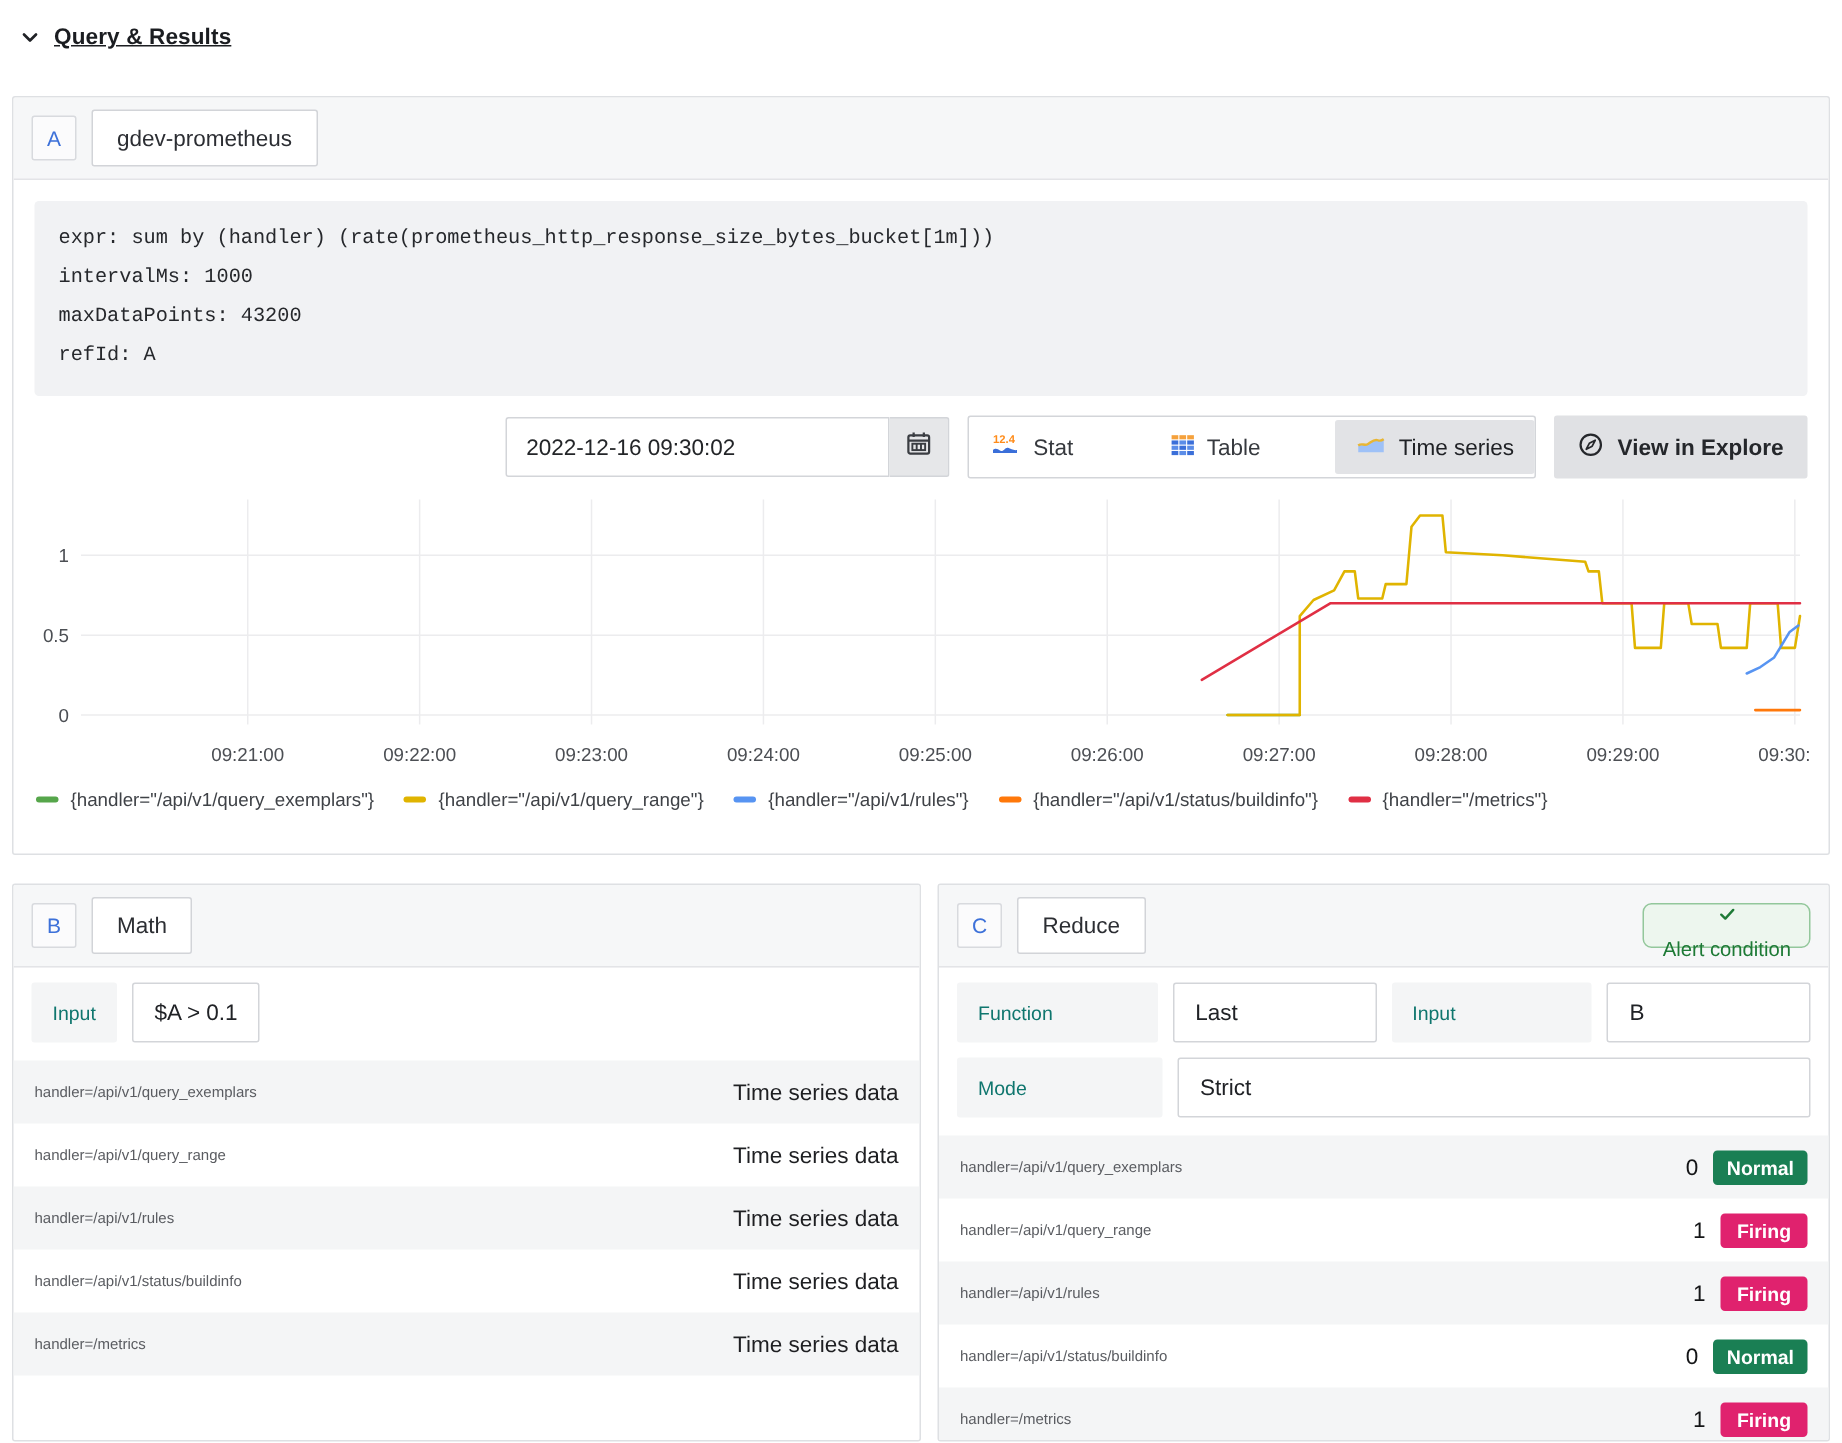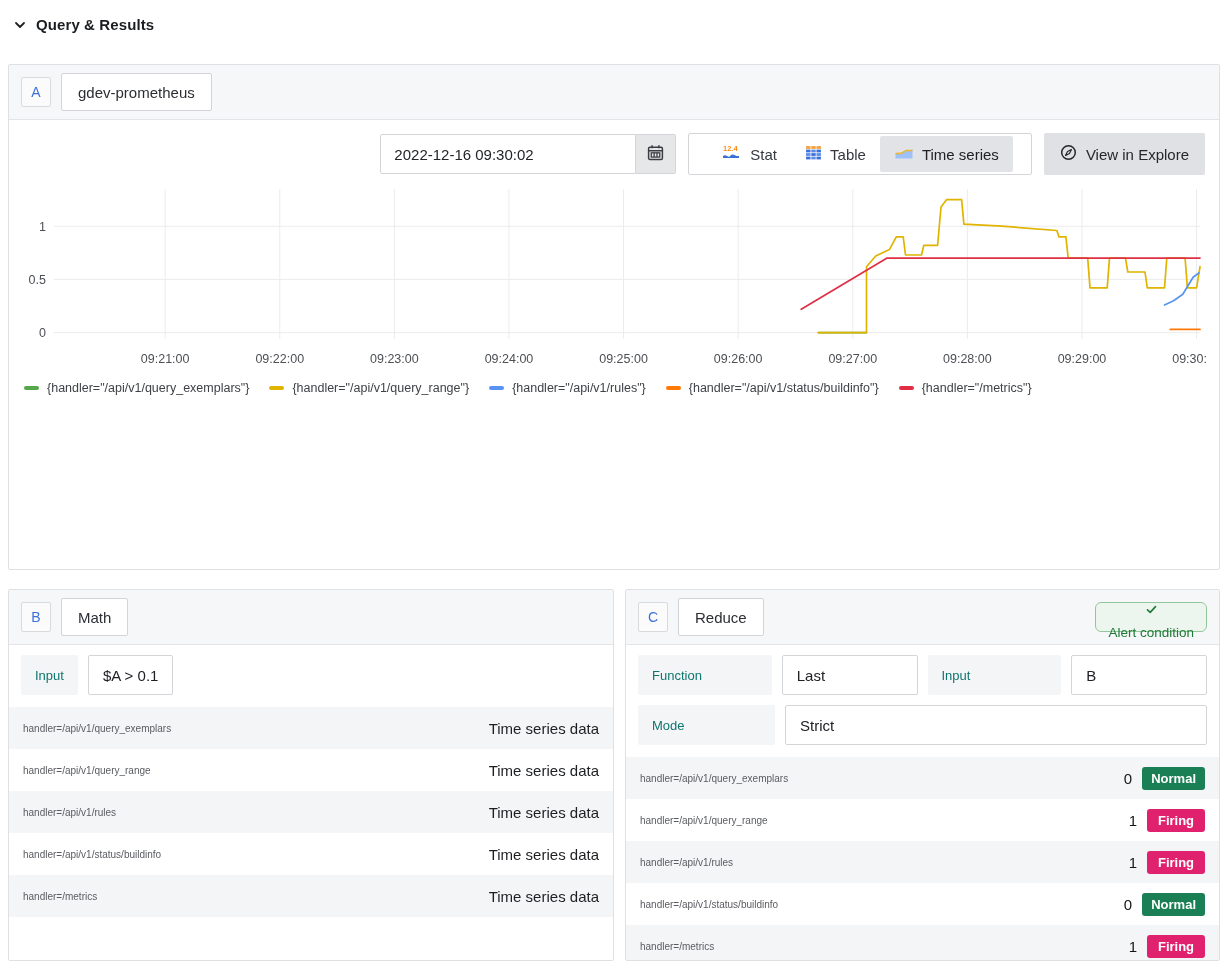--- a/index.html
+++ b/index.html
@@ -3,47 +3,47 @@
 <meta charset="utf-8">
 <style>
   * { margin:0; padding:0; box-sizing:border-box; }
   html,body { width:1228px; height:962px; overflow:hidden; background:#fff;
     font-family:"Liberation Sans", sans-serif; color:#1f2226; }
   .page { position:relative; width:1228px; height:962px; }
 
   
   .section-header { display:flex; align-items:center; gap:10px; padding:16px 14px 12px 14px; cursor:pointer; }
   .section-header .chev { width:12px; height:12px; display:inline-flex; }
-  .section-title { font-size:15px; font-weight:700; color:#1b1d21; letter-spacing:.1px; }
+  .section-title { font-size:15px; font-weight:700; color:#1b1d21; letter-spacing:.1px;text-decoration:underline; }
 
   .panel { position:absolute; background:#fff; border:1px solid #dee0e3; border-radius:2px; overflow:hidden; }
   .panel-header { display:flex; align-items:center; gap:10px; background:#f6f7f8;
     border-bottom:1px solid #e3e4e7; padding:8px 12px; min-height:52px; }
   .ref-badge { width:30px; height:30px; display:flex; align-items:center; justify-content:center;
     background:#fbfbfc; border:1px solid #d8dade; border-radius:2px; font-size:14px; font-weight:500; }
   .hbtn { background:#fff; border:1px solid #d2d4d8; border-radius:2px; padding:0 16px; height:38px;
     font-size:15px; color:#2c2e33; font-family:inherit; display:inline-flex; align-items:center; cursor:pointer; }
 
   
   #panel-a { left:8px; top:64px; width:1212px; height:506px; }
   .query-pre { margin:14px 14px 0 14px; background:#f1f2f4; border-radius:3px; padding:13px 16px;
     font-family:"Liberation Mono","DejaVu Sans Mono",monospace; font-size:13.5px; color:#26282c; line-height:26px;
     white-space:pre; overflow:hidden; }
   .toolbar { display:flex; justify-content:flex-end; align-items:center; gap:12px; margin:13px 14px 0 14px; }
   .dt-group { display:flex; }
   .dt-input { width:256px; height:40px; border:1px solid #d3d5d9; background:#fff; font-size:15px; color:#232528;
     display:flex; align-items:center; padding-left:13px; border-radius:2px 0 0 2px; }
   .dt-cal { width:40px; height:40px; background:#e6e7e9; border:1px solid #d3d5d9; border-left:none;
     display:flex; align-items:center; justify-content:center; border-radius:0 2px 2px 0; cursor:pointer; }
-  .seg { display:flex; align-items:center; border:1px solid #d3d5d9; border-radius:2px; background:#fff; padding:18px; height:42px; }
+  .seg { display:flex; align-items:center; border:1px solid #d3d5d9; border-radius:2px; background:#fff; padding:0; height:42px;gap:36px; }
   .seg-item { display:flex; align-items:center; gap:8px; padding:0 14px; height:36px; border-radius:2px;
     font-size:15px; color:#36393e; cursor:pointer; white-space:nowrap; }
   .seg-item.selected { background:#e2e3e6; font-weight:500; color:#202226; }
   .explore-btn { display:flex; align-items:center; gap:9px; height:42px; padding:0 16px; background:#e0e1e4;
-    border:none; border-radius:2px; font-size:15px; color:#25272b; font-family:inherit; cursor:pointer; }
+    border:none; border-radius:2px; font-size:15px; color:#25272b; font-family:inherit; cursor:pointer;font-weight:bold; }
 
   .chart-wrap { margin:4px 14px 0 15px; }
   .legend { display:flex; flex-wrap:wrap; column-gap:20px; row-gap:12px; margin:2px 14px 10px 15px; max-width:1050px; }
   .legend-item { display:flex; align-items:center; gap:8px; font-size:12.5px; color:#3f4247; cursor:pointer; }
   .legend-swatch { width:15px; height:4px; border-radius:2px; flex:none; }
 
   
   #panel-b { left:8px; top:589px; width:606px; height:372px; }
   #panel-c { left:625px; top:589px; width:595px; height:372px; }
   .fields { display:flex; gap:10px; padding:10px 12px 0 12px; }
@@ -77,20 +77,21 @@
     </span>
     <span class="section-title">Query &amp; Results</span>
   </div>
 
   <div class="panel" id="panel-a">
     <div class="panel-header">
       <div class="ref-badge" style="color:#3d71d9">A</div>
       <button class="hbtn">gdev-prometheus</button>
     </div>
 
+    <div class="query-pre"><div>expr: sum by (handler) (rate(prometheus_http_response_size_bytes_bucket[1m]))</div><div>intervalMs: 1000</div><div>maxDataPoints: 43200</div><div>refId: A</div></div>
 
     <div class="toolbar">
       <div class="dt-group">
         <div class="dt-input">2022-12-16 09:30:02</div>
         <div class="dt-cal">
           <span>
             <svg width="17" height="17" viewBox="0 0 16 16">
                 <rect x="1.5" y="3" width="13" height="11.5" rx="1.2" fill="none" stroke="#3a3d42" stroke-width="1.4"></rect>
                 <line x1="1.5" y1="6.4" x2="14.5" y2="6.4" stroke="#3a3d42" stroke-width="1.4"></line>
                 <line x1="4.8" y1="1.2" x2="4.8" y2="4" stroke="#3a3d42" stroke-width="1.4"></line>

